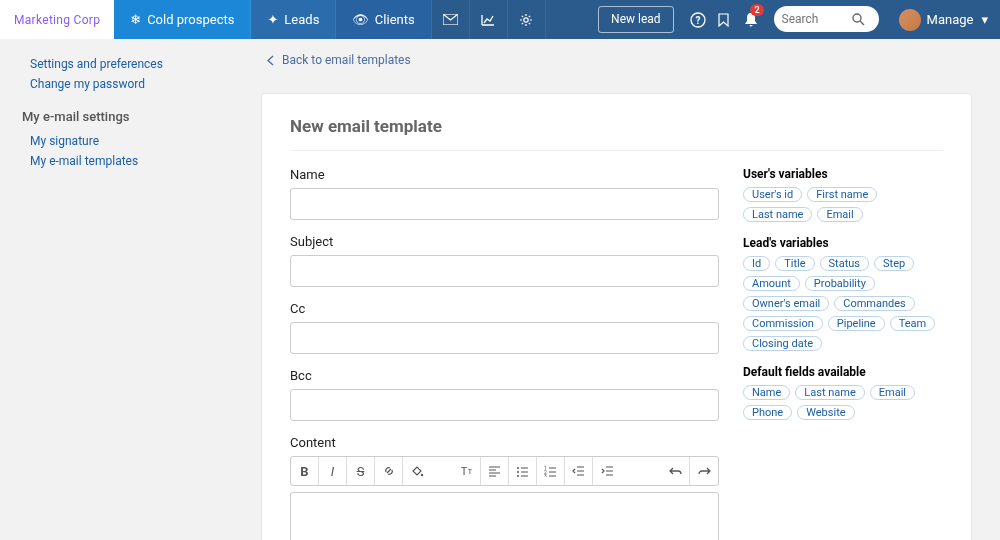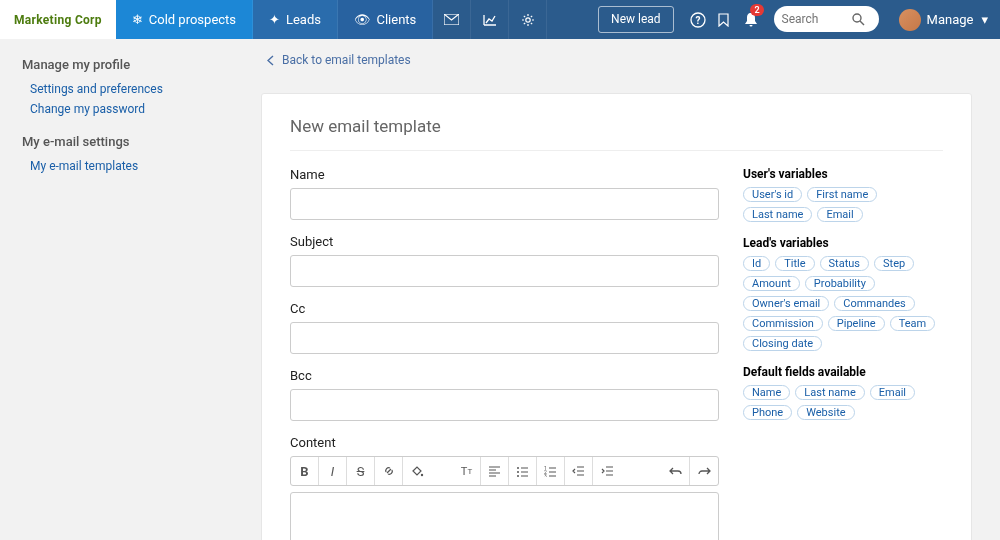--- a/index.html
+++ b/index.html
@@ -1,18 +1,18 @@
 <!DOCTYPE html>
 <html><head>
 <meta charset="utf-8">
 <style>
 *{box-sizing:border-box;margin:0;padding:0;font-family:-apple-system,BlinkMacSystemFont,"Segoe UI",Roboto,Arial,sans-serif}
 body{background:#f2f2f2;width:1000px;height:540px;overflow:hidden;font-size:13px;color:#333}
 .topbar{background:#2b5b8c;height:39px;display:flex;align-items:stretch;color:#fff}
-.brand{background:#fff;color:#4d7c0f;display:flex;align-items:center;padding:0 14px;font-size:12px;font-weight:700;letter-spacing:.3px}
+.brand{background:#fff;color:#8b5cf6;display:flex;align-items:center;padding:0 14px;font-size:12px;font-weight:400;letter-spacing:.3px}
 .navtab{display:flex;align-items:center;gap:6px;padding:0 16px;font-size:13px;cursor:pointer;border-right:1px solid rgba(255,255,255,.08)}
 .navtab.cold{background:#1c87d6}
 .navtab.leads{background:#2a6cac}
 .navtab.clients{background:#2862a0}
 .icnbtn{width:38px;display:flex;align-items:center;justify-content:center;cursor:pointer;border-right:1px solid rgba(255,255,255,.08)}
 .spacer{flex:1}
 .newlead{border:1px solid rgba(255,255,255,.6);border-radius:3px;padding:5px 12px;margin:6px 10px;font-size:12px;cursor:pointer}
 .searchwrap{background:#fff;border-radius:13px;height:26px;display:flex;align-items:center;margin:6px 8px;padding:0 8px;width:105px}
 .searchwrap input{border:none;outline:none;font-size:12px;color:#666;width:70px}
 .user{display:flex;align-items:center;gap:6px;padding:0 12px;cursor:pointer;font-size:13px}
@@ -20,21 +20,21 @@
 .bellwrap{position:relative;width:30px;display:flex;align-items:center;justify-content:center;cursor:pointer}
 .badge{position:absolute;top:4px;right:2px;background:#e53935;color:#fff;font-size:9px;border-radius:8px;padding:1px 4px;font-weight:600}
 .layout{display:flex;height:calc(100% - 39px)}
 .sidebar{width:233px;padding:18px 0 0 22px}
 .sidebar h3{font-size:13px;color:#555;font-weight:500;margin-bottom:10px}
 .sidebar a{display:block;color:#1a5fa8;font-size:12px;text-decoration:none;margin-bottom:6px;padding-left:8px;cursor:pointer}
 .sidebar h3.second{margin-top:18px}
 .main{flex:1;padding:14px 28px 0 28px;overflow:auto}
 .backlink{color:#4a6fa5;font-size:12px;cursor:pointer;display:flex;align-items:center;gap:8px;margin-bottom:26px;margin-left:6px}
 .panel{background:#fff;border:1px solid #e6e6e6;border-radius:3px;padding:22px 28px}
-.panel h2{font-size:17px;font-weight:400;color:#666;padding-bottom:14px;border-bottom:1px solid #eee;margin-bottom:16px}
+.panel h2{font-size:17px;font-weight:700;color:#666;padding-bottom:14px;border-bottom:1px solid #eee;margin-bottom:16px}
 .cols{display:flex;gap:24px}
 .formcol{flex:1;max-width:430px}
 .field{margin-bottom:14px}
 .field label{display:block;font-size:13px;color:#222;margin-bottom:6px}
 .field input{width:100%;height:32px;border:1px solid #ccc;border-radius:3px;padding:0 8px;font-size:13px}
 .toolbar{border:1px solid #ccc;border-radius:3px;height:30px;display:flex;align-items:stretch;margin-bottom:6px}
 .toolbar .grp{display:flex}
 .toolbar .btn{width:28px;display:flex;align-items:center;justify-content:center;border-right:1px solid #ddd;cursor:pointer;color:#555;font-size:13px}
 .toolbar .btn:last-child{border-right:none}
 .toolbar .gap{flex:0 0 22px}
@@ -109,24 +109,24 @@
   </div>
   <div class="user">
     <span class="avatar"></span>
     <span>Manage</span>
     <span class="usercaret">▾</span>
   </div>
 </div>
 
 <div class="layout">
   <div class="sidebar">
-    <h3>Manage my profile</h3>
     <a>Settings and preferences</a>
     <a>Change my password</a>
     <h3 class="second">My e-mail settings</h3>
+    <a>My signature</a>
     <a>My e-mail templates</a>
   </div>
 
   <div class="main">
     <div class="backlink">
       <svg width="7" height="11">
           <path d="M6 1 L1 5.5 L6 10" fill="none" stroke="#4a6fa5" stroke-width="1.4"></path>
         </svg>
       <span>Back to email templates</span>
     </div>

